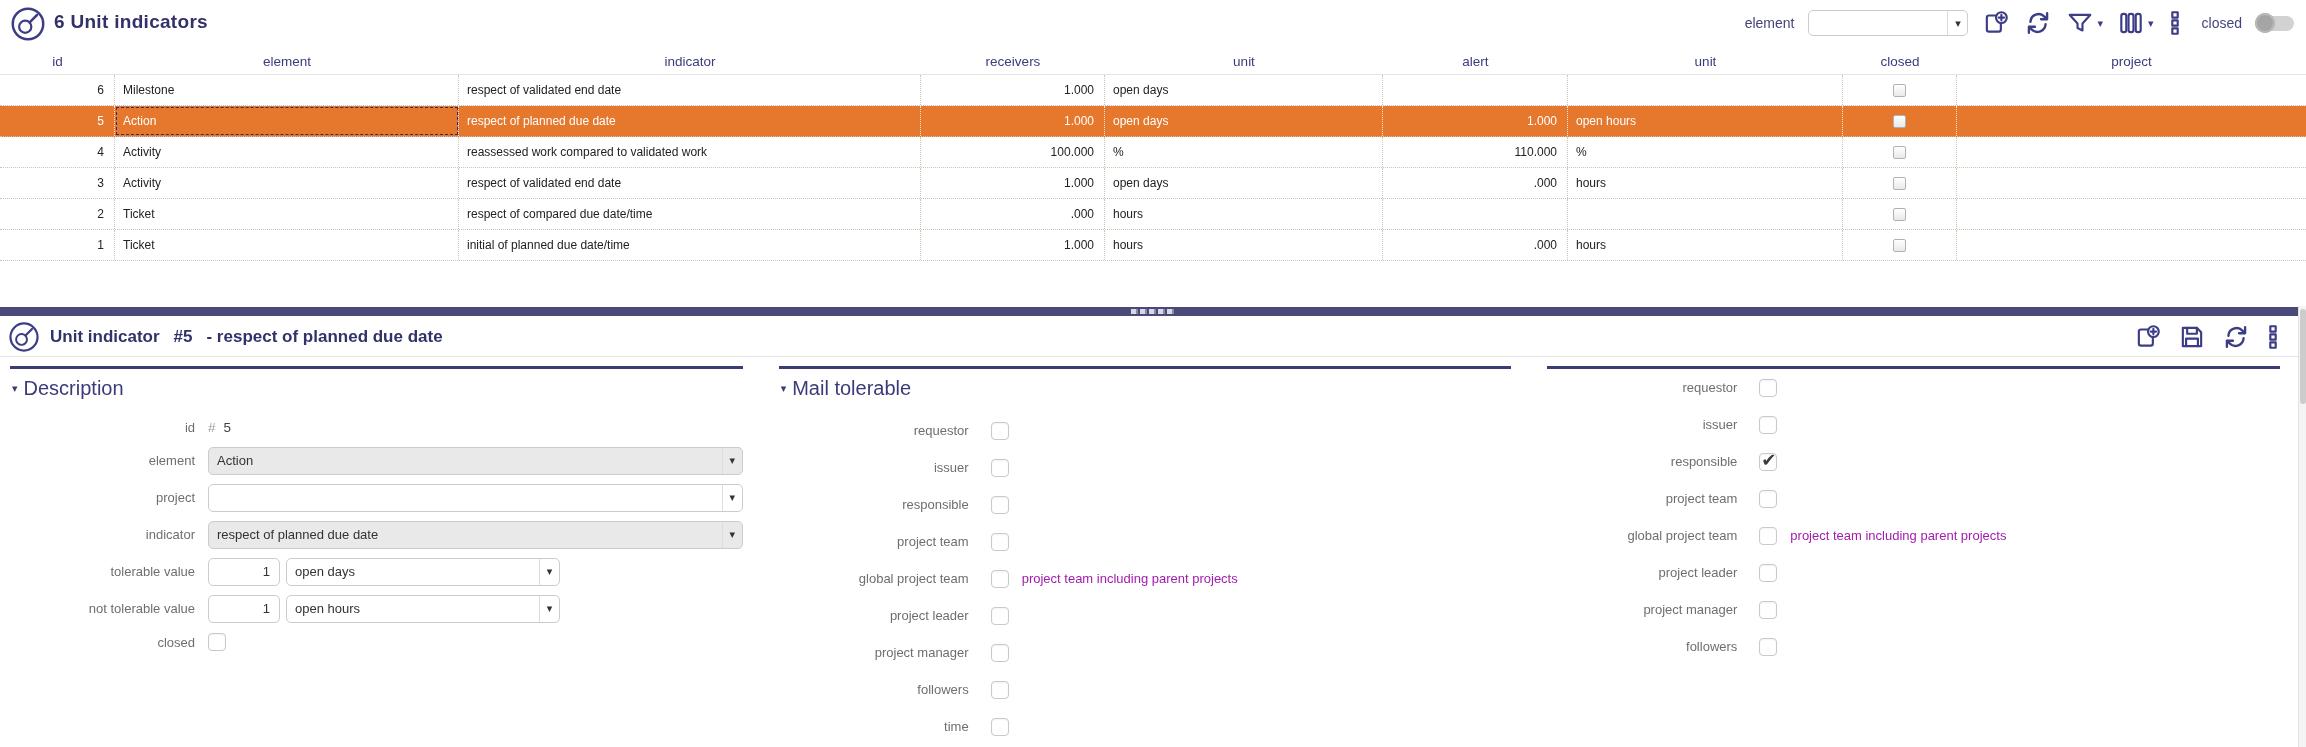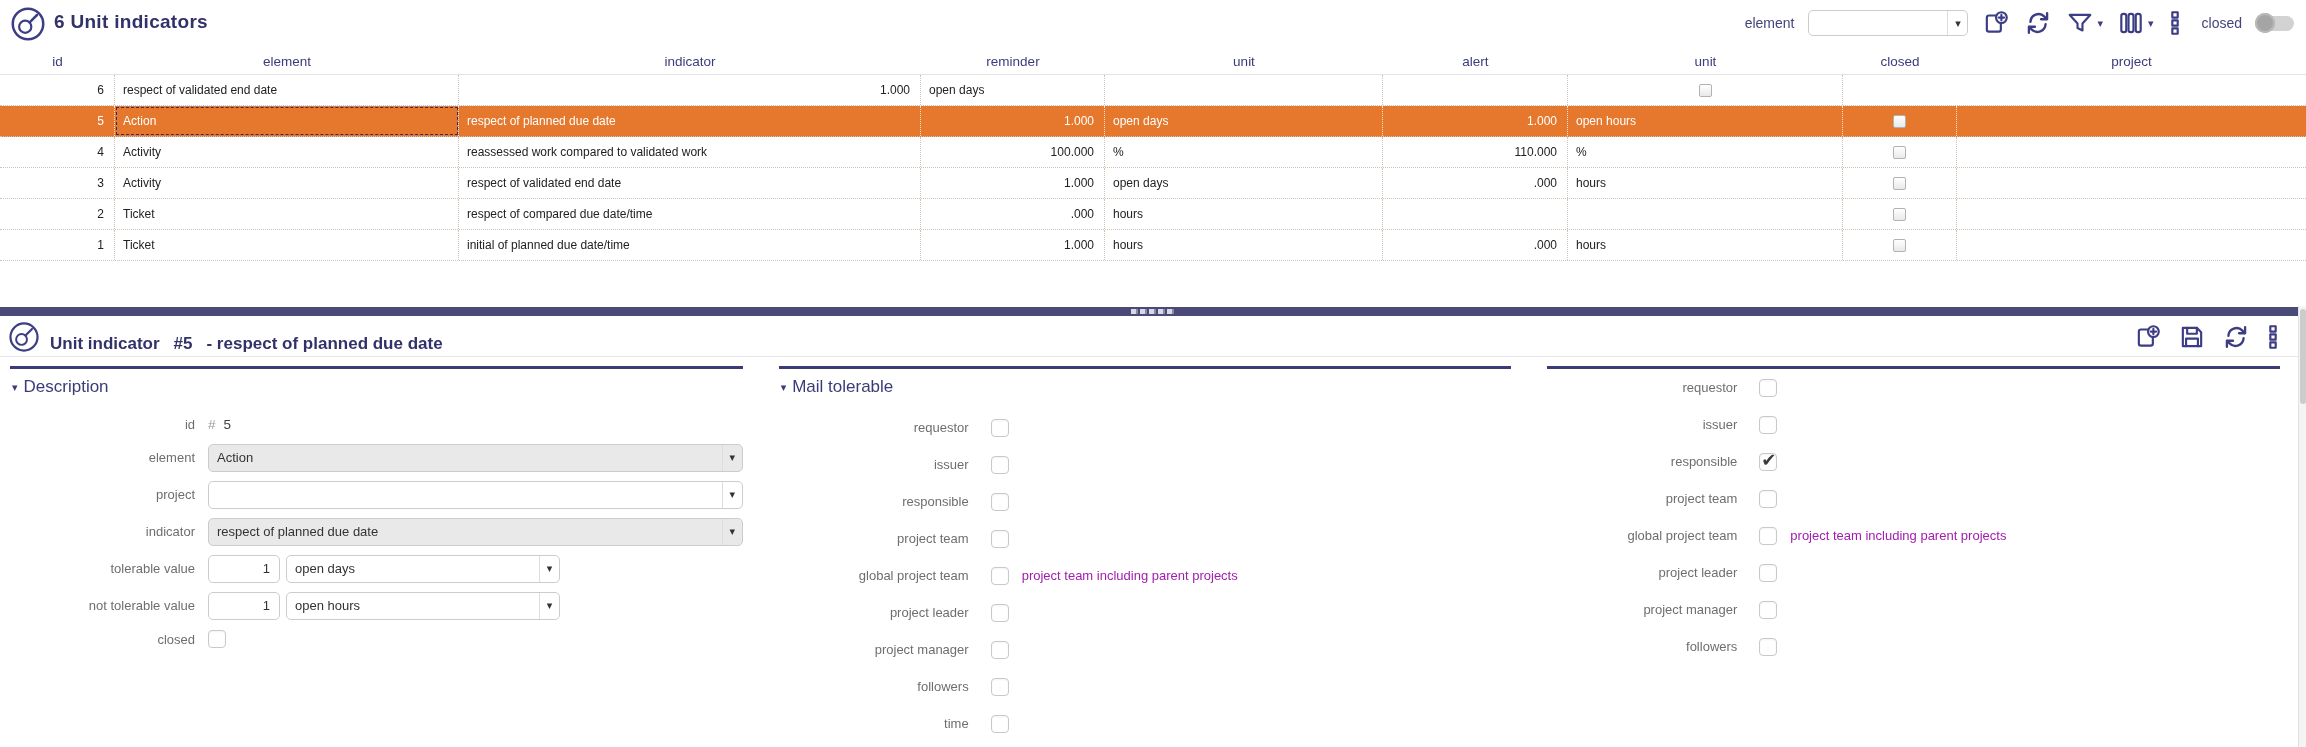--- a/index.html
+++ b/index.html
@@ -40,26 +40,26 @@
   .sq { width:13px; height:13px; border:1px solid #b2b2b2; border-radius:2px; background:linear-gradient(#ffffff,#e9e9e9); }
   .list-gap { height:46px; }
 
   
   .splitter { height:9px; background:#4a4a78; position:relative; cursor:row-resize; }
   .splitter .grip { position:absolute; left:50%; top:2px; transform:translateX(-50%); width:44px; height:5px;
     background:repeating-linear-gradient(90deg,#d9d9e6 0 5px,#8a8aa8 5px 7px,transparent 7px 9px); }
 
   
   .detail-head { position:relative; height:41px; border-bottom:1px solid #e6e6e6; }
-  .detail-title { position:absolute; left:50px; top:18px; font-size:17px; font-weight:bold; color:#32326b; }
+  .detail-title { position:absolute; left:50px; top:11px; font-size:17px; font-weight:bold; color:#32326b; }
   .detail-title .sp { display:inline-block; width:14px; }
   .detail-icons { position:absolute; right:26px; top:7px; display:flex; gap:16px; align-items:center; }
   .columns3 { display:grid; grid-template-columns:1fr 1fr 1fr; }
   .section { margin:9px 26px 0 10px; border-top:3px solid #3c3c74; }
-  .sec-title { display:flex; align-items:center; gap:6px; padding:8px 0 12px 2px; font-size:17px; color:#3b3b7a; cursor:pointer; }
+  .sec-title { display:flex; align-items:center; gap:6px; padding:8px 0 12px 2px; font-size:20px; color:#3b3b7a; cursor:pointer; }
   .sec-title::before { content:"▾"; font-size:11px; color:#3b3b7a; }
 
   .frm-row { display:grid; grid-template-columns:185px 1fr; column-gap:13px; align-items:center; min-height:37px; }
   .frm-row.small { min-height:30px; }
   .lbl { text-align:right; font-size:13px; color:#6e6e6e; }
   .idval { font-size:13.5px; color:#444; }
   .idval .hash { color:#9a9a9a; margin-right:8px; }
   .field-combo { height:28px; }
   .inline { display:flex; gap:6px; align-items:center; }
   .numin { width:72px; height:28px; border:1px solid #ccc; border-radius:5px; font-size:13px; color:#333; text-align:right; padding-right:9px; font-family:inherit; }
@@ -139,30 +139,31 @@
           <span class="knob"></span>
         </span>
     </div>
   </div>
 
   <div class="tbl">
     <div class="t-head">
       <span class="hc">id</span>
       <span class="hc">element</span>
       <span class="hc">indicator</span>
-      <span class="hc">reminder</span>
+      <span class="hc">receivers</span>
       <span class="hc">unit</span>
       <span class="hc">alert</span>
       <span class="hc">unit</span>
       <span class="hc">closed</span>
       <span class="hc">project</span>
     </div>
     <div>
         <div class="t-row">
       <span class="c num">6</span>
+      <span class="c cell-element">Milestone</span>
       <span class="c">respect of validated end date</span>
       <span class="c num">1.000</span>
       <span class="c">open days</span>
       <span class="c num"></span>
       <span class="c"></span>
       <span class="c ctr">
             <span class="sq"></span>
           </span>
       <span class="c"></span>
     </div>

